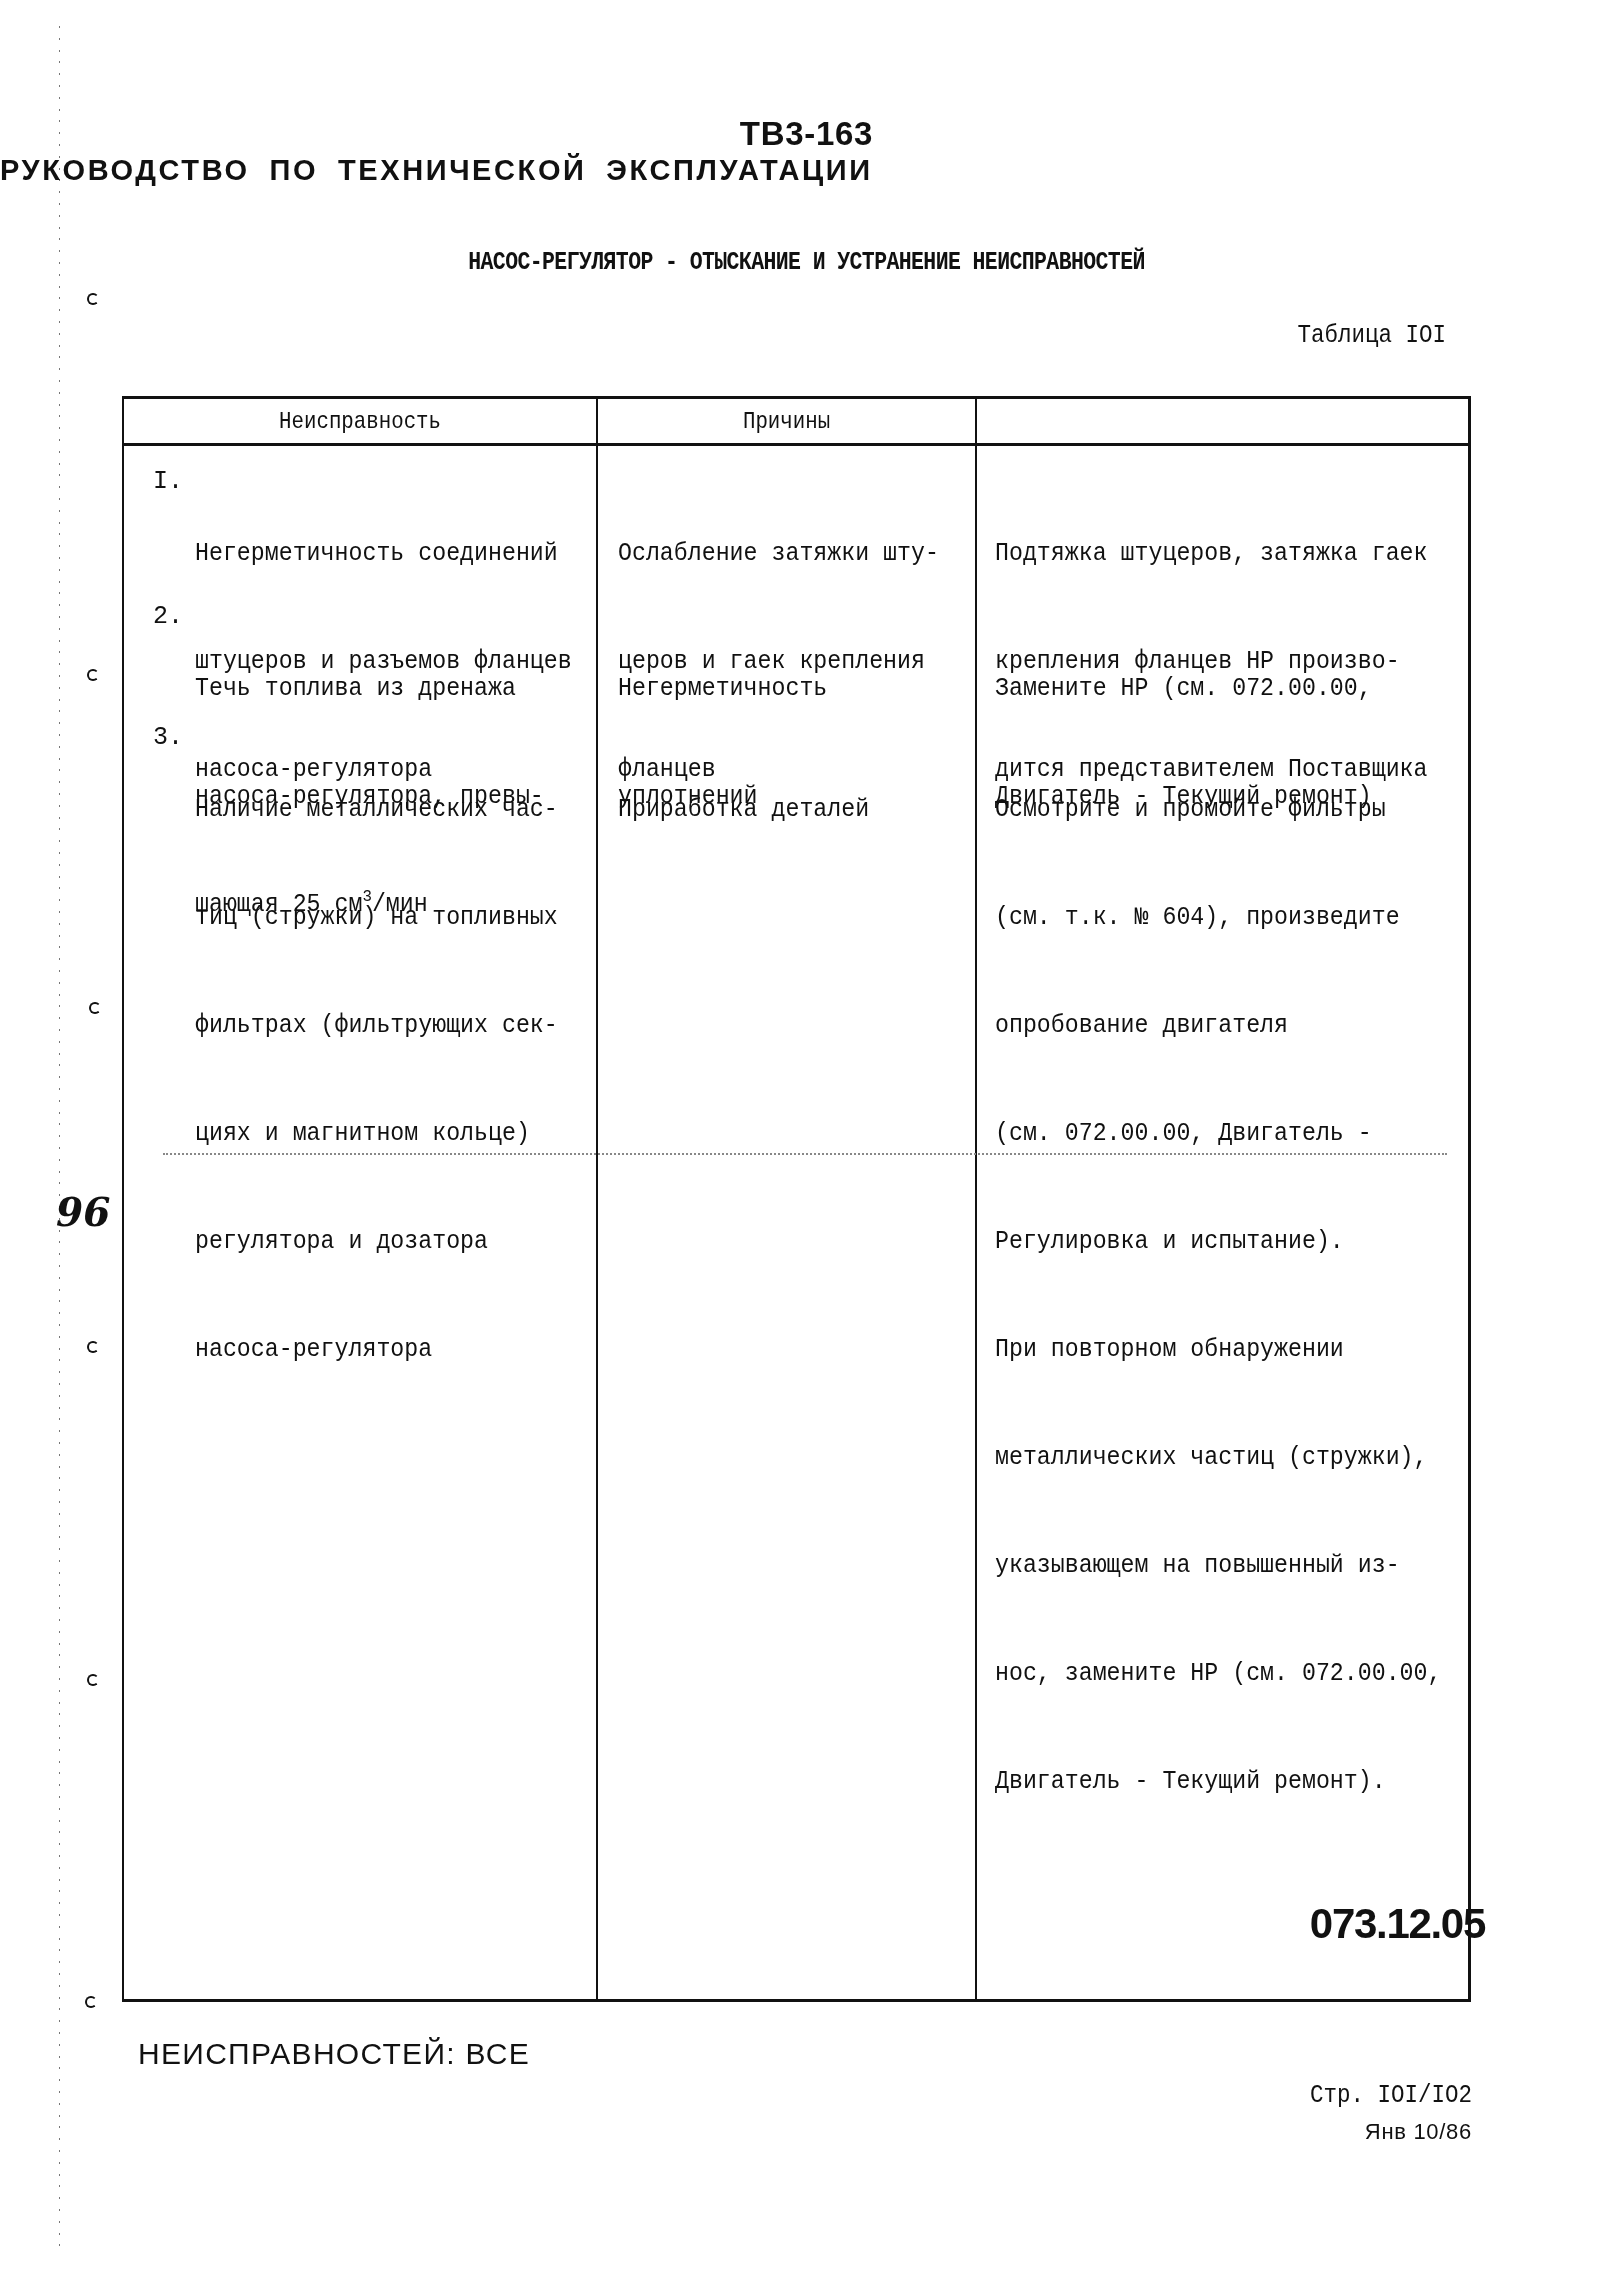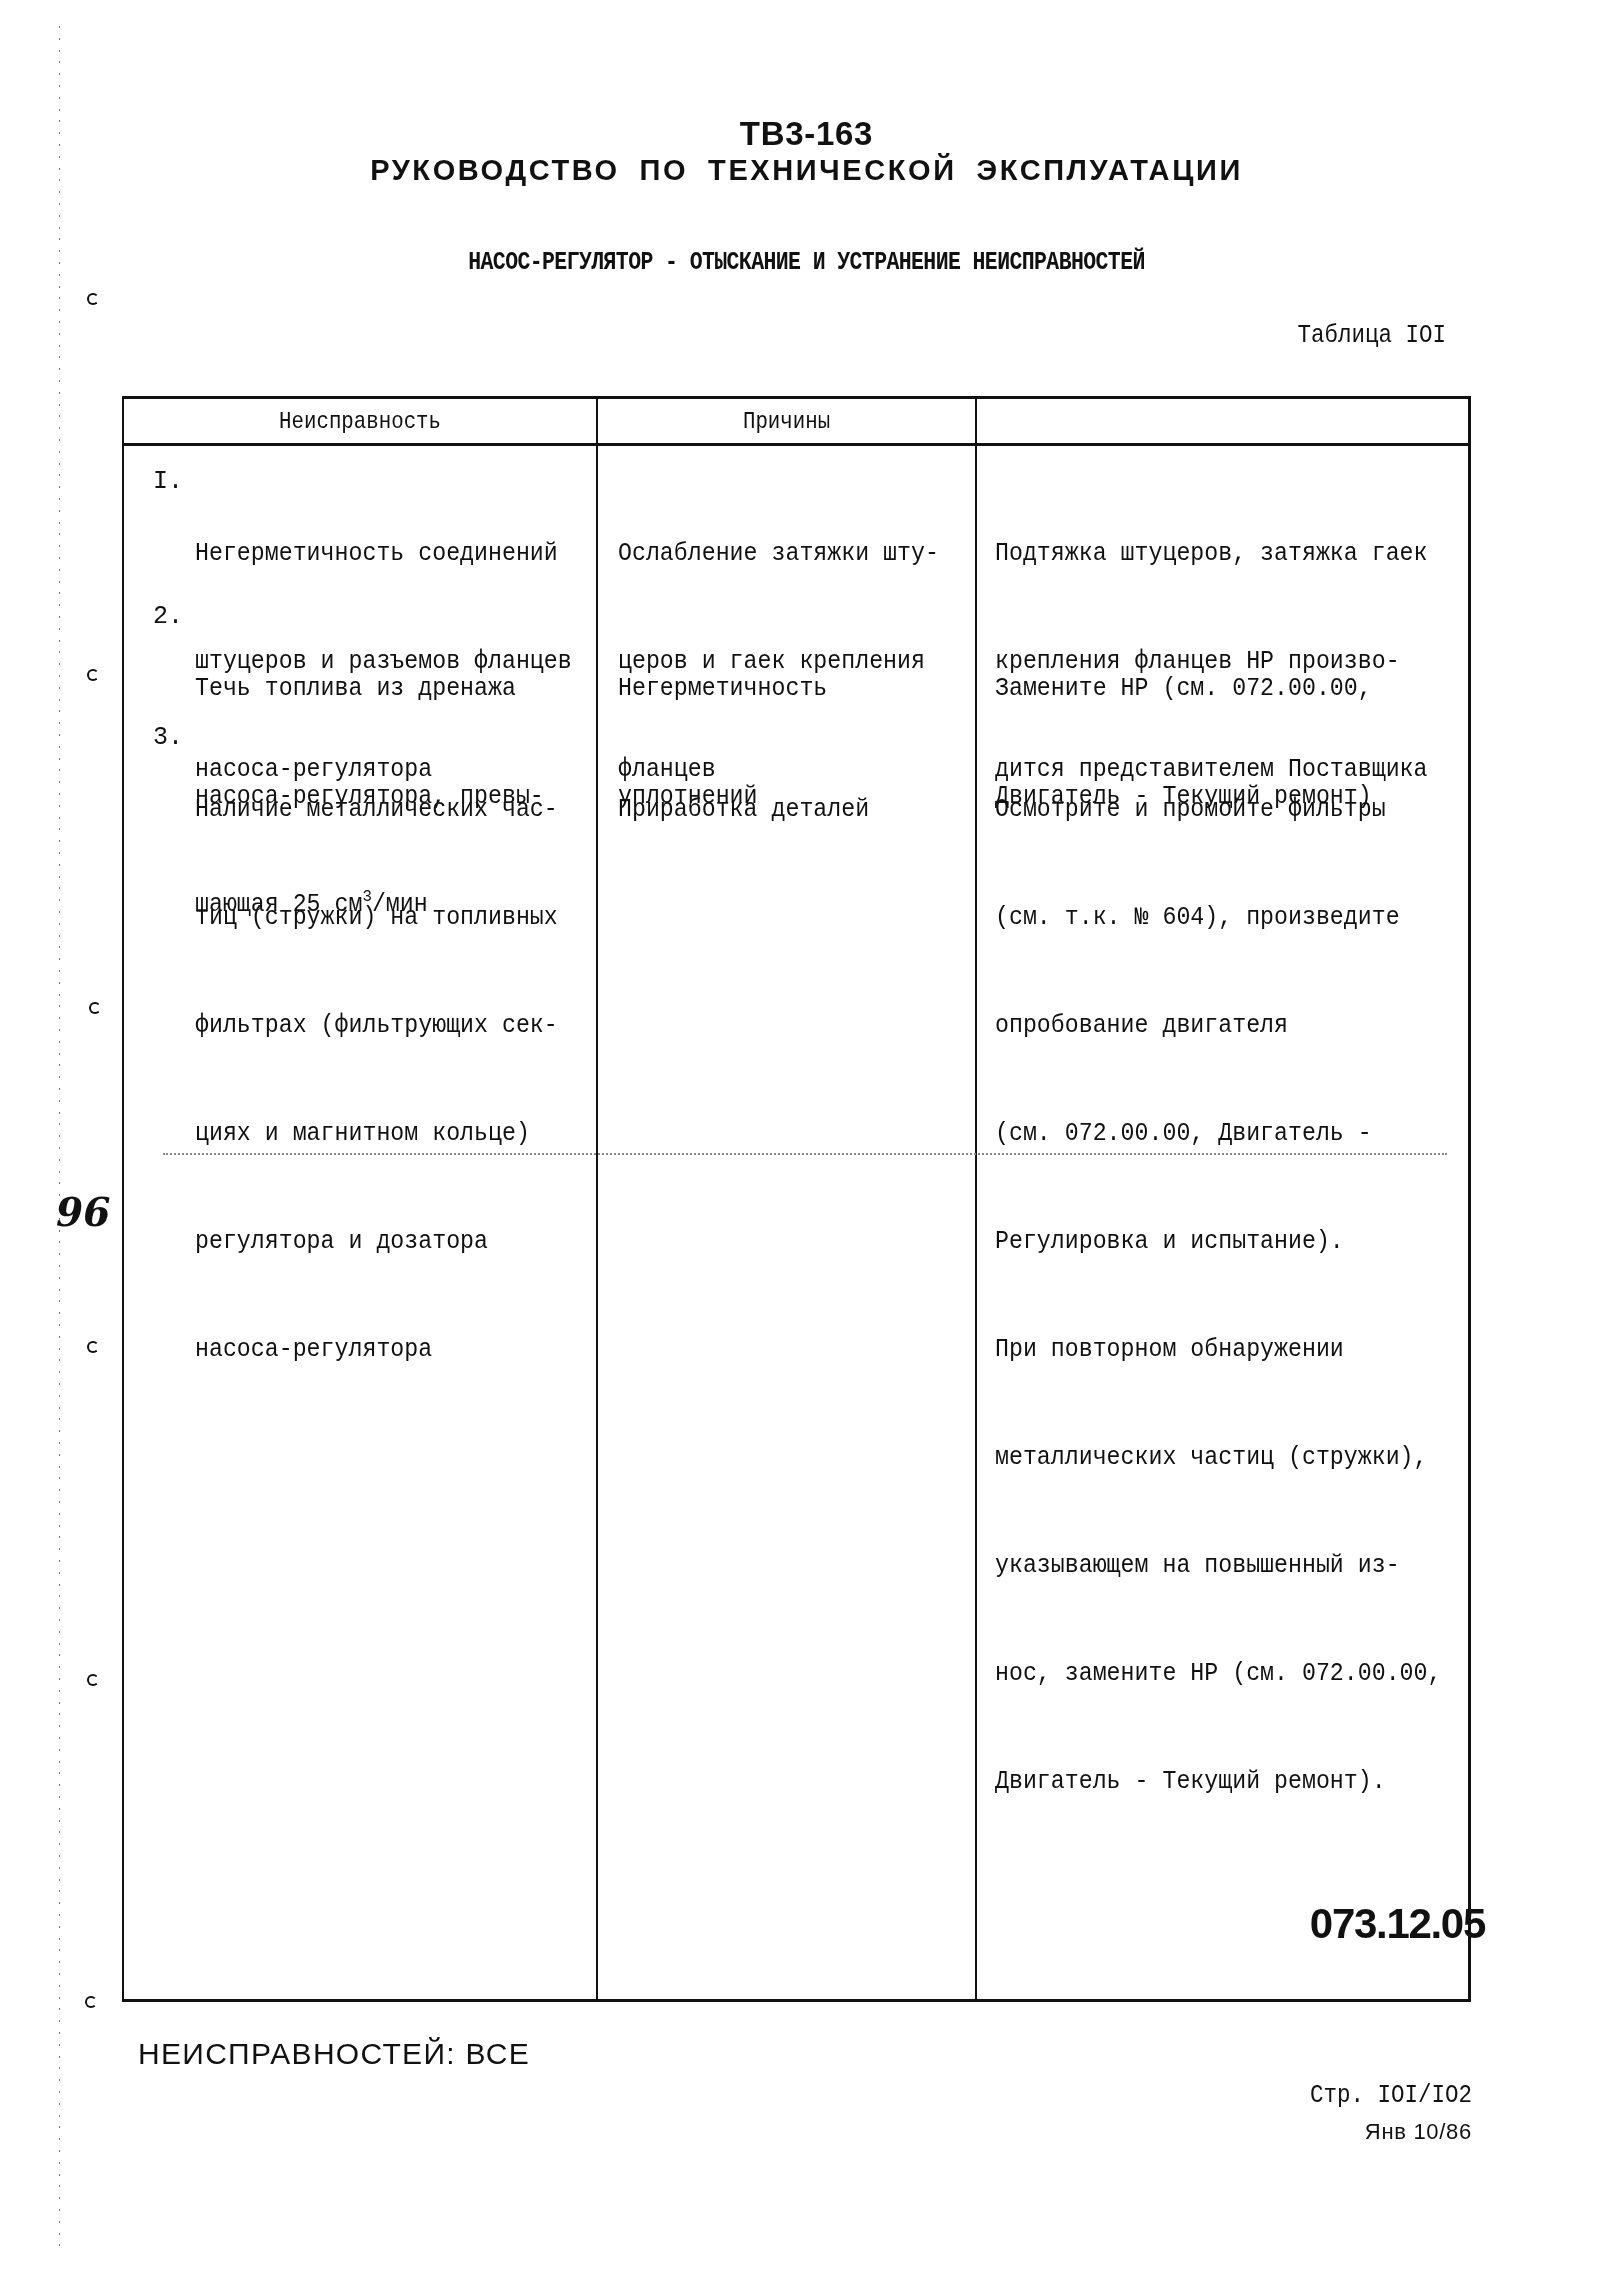--- a/index.html
+++ b/index.html
@@ -21,21 +21,21 @@
   .doc-code {
     left: 0; width: 1613px; top: 115px;
     text-align: center;
     font-family: "Liberation Sans", "DejaVu Sans", sans-serif;
     font-weight: bold;
     font-size: 33px;
     letter-spacing: 0.7px;
   }
   .doc-title {
     left: 0; width: 1613px; top: 154px;
-    text-align: center;
+    text-align: left;
     font-family: "Liberation Sans", "DejaVu Sans", sans-serif;
     font-weight: bold;
     font-size: 29px;
     letter-spacing: 2.6px;
     word-spacing: 9.2px;
   }
   .section-title {
     left: 0; width: 1613px; top: 248px;
     text-align: center;
     font-family: "Liberation Mono", "DejaVu Sans Mono", monospace;

